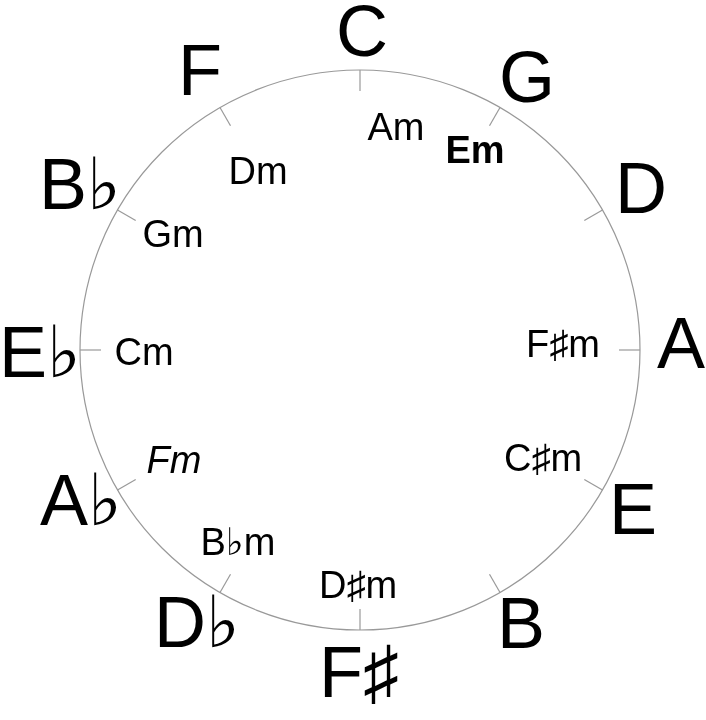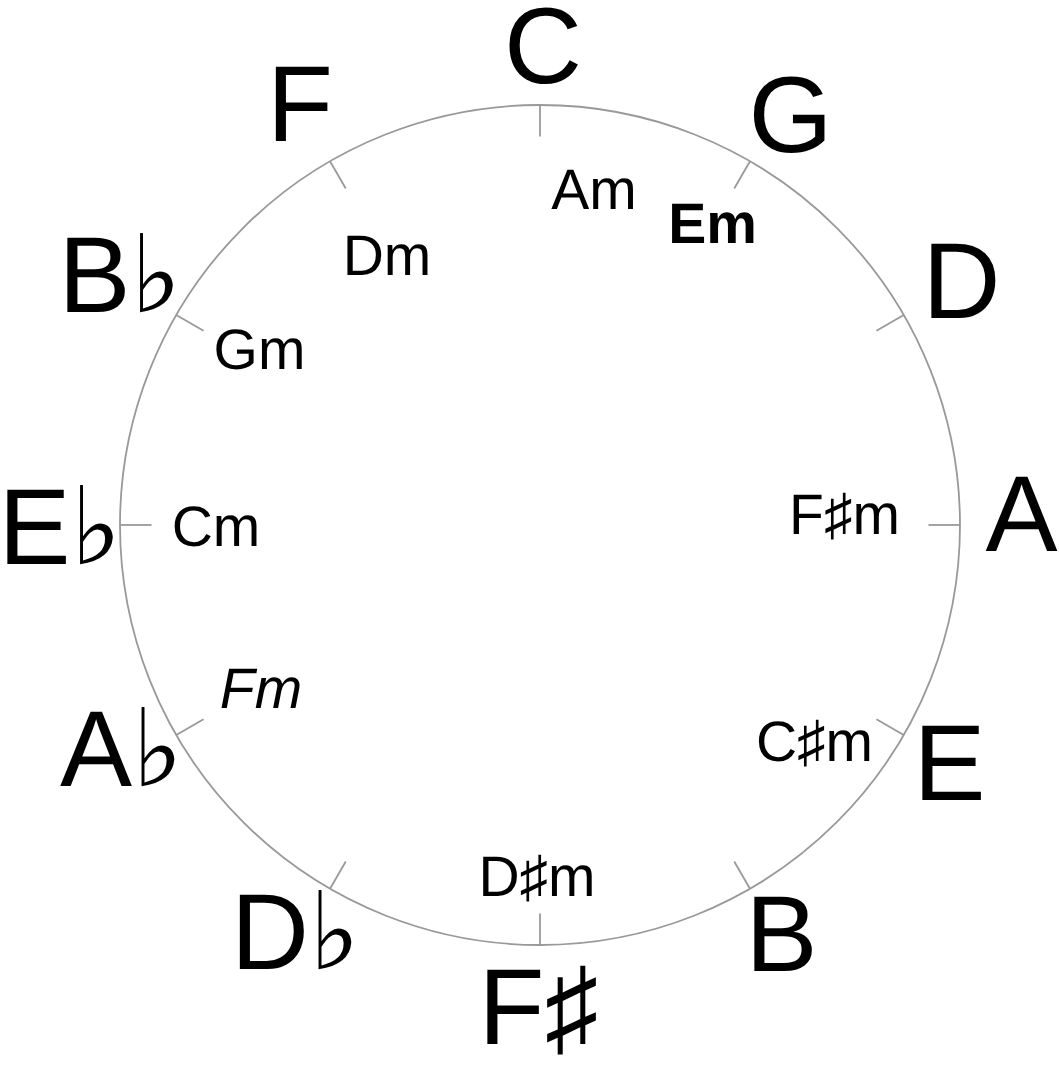--- a/index.html
+++ b/index.html
@@ -72,20 +72,21 @@
   <div class="label major" style="left:359px; top:672px;">F♯</div>
   <div class="label major" style="left:197px; top:622px;">D♭</div>
   <div class="label major" style="left:81px;  top:500px;">A♭</div>
   <div class="label major" style="left:40px;  top:352px;">E♭</div>
   <div class="label major" style="left:80px;  top:184px;">B♭</div>
   <div class="label major" style="left:200px; top:70px;">F</div>
 
   <div class="label minor" style="left:360px; top:127px;margin-left:36px;">Am</div>
   <div class="label minor" style="left:475px; top:150px;font-weight:bold;">Em</div>
   <div class="label minor" style="left:563px; top:344px;">F♯m</div>
-  <div class="label minor" style="left:543px; top:458px;margin-top:37px;">C♯m</div>
+  <div class="label minor" style="left:543px; top:458px;">C♯m</div>
   <div class="label minor" style="left:358px; top:585px;text-align:right;">D♯m</div>
+  <div class="label minor" style="left:238px; top:542px;">B♭m</div>
   <div class="label minor" style="left:174px; top:460px;font-style:italic;">Fm</div>
   <div class="label minor" style="left:144px; top:352px;">Cm</div>
   <div class="label minor" style="left:173px; top:234px;">Gm</div>
   <div class="label minor" style="left:258px; top:171px;">Dm</div>
 
 </div>
 
 </body></html>

